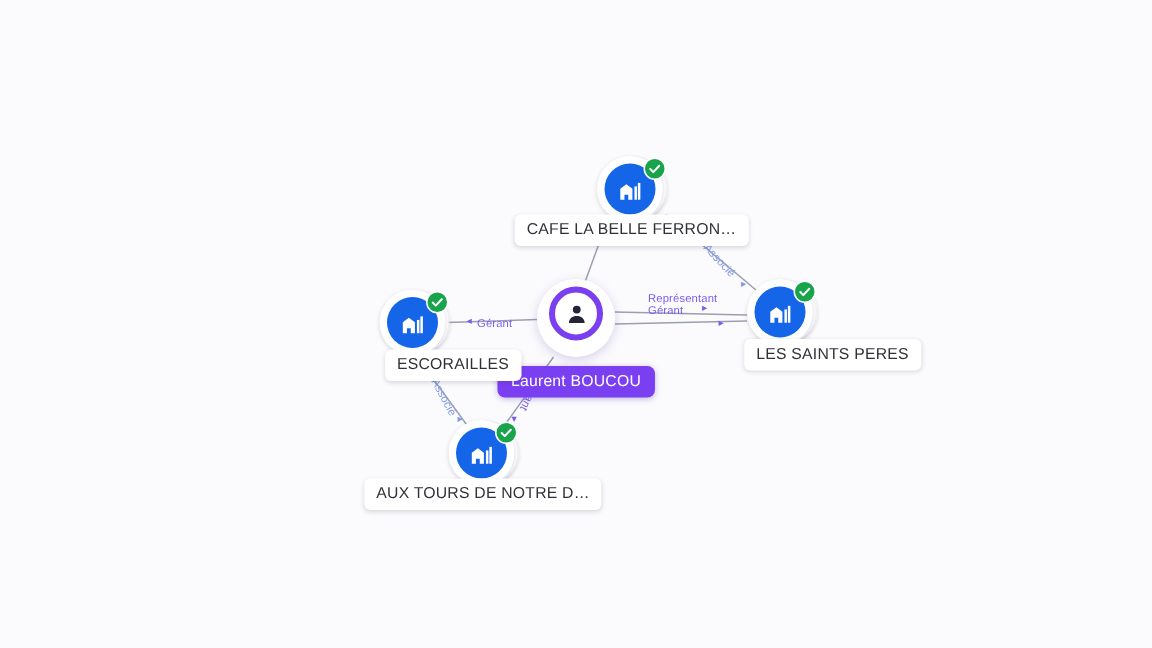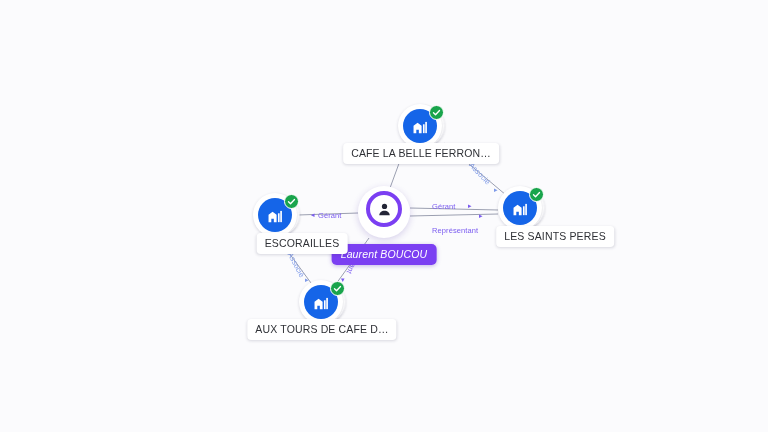--- a/index.html
+++ b/index.html
@@ -155,21 +155,21 @@
         <line x1="369" y1="238" x2="336" y2="284"></line>
         <line x1="405" y1="147" x2="390" y2="188"></line>
       </g>
   </svg>
 
   <div id="edge-label-layer">
       <div class="edge-label" style="left: 318px; top: 212px; color: rgb(123, 92, 240); transform: rotate(0deg);">Gérant</div>
       <div class="arrow-mark" style="left: 311px; top: 211px; color: rgb(123, 92, 240);">◂</div>
       <div class="edge-label" style="left: 432px; top: 203px; color: rgb(123, 92, 240); transform: rotate(0deg);">Gérant</div>
       <div class="arrow-mark" style="left: 468px; top: 202px; color: rgb(123, 92, 240);">▸</div>
-      <div class="edge-label" style="left: 432px; top: 195px; color: rgb(123, 92, 240); transform: rotate(0deg); margin-top: 32px;">Représentant</div>
+      <div class="edge-label" style="left: 432px; top: 195px; color: rgb(123, 92, 240); transform: rotate(0deg);">Représentant</div>
       <div class="arrow-mark" style="left: 479px; top: 212px; color: rgb(123, 92, 240);">▸</div>
       <div class="edge-label" style="left: 470px; top: 160px; color: rgb(126, 154, 232); transform: rotate(47deg);">Associé</div>
       <div class="arrow-mark" style="left: 494px; top: 186px; color: rgb(126, 154, 232);">▸</div>
       <div class="edge-label" style="left: 289px; top: 249px; color: rgb(126, 154, 232); transform: rotate(62deg);">Associé</div>
       <div class="arrow-mark" style="left: 305px; top: 276px; color: rgb(126, 154, 232);">▸</div>
       <div class="edge-label" style="left: 359px; top: 248px; color: rgb(123, 92, 240); transform: rotate(118deg);">Gérant</div>
       <div class="arrow-mark" style="left: 341px; top: 276px; color: rgb(123, 92, 240);">▾</div>
     </div>
   <div id="node-layer">
       <div class="node" style="left: 384px; top: 212px;">
@@ -178,21 +178,21 @@
           <div class="person-pin">
             <span>
 <svg width="17" height="17" viewBox="0 0 24 24" aria-hidden="true">
   <circle cx="12" cy="7.6" r="3.7" fill="#232536"></circle>
   <path d="M4.6 20.2c0-4.1 3.3-6.6 7.4-6.6s7.4 2.5 7.4 6.6z" fill="#232536"></path>
 </svg>
             </span>
           </div>
         </div>
       </div>
-      <div class="node-label primary" style="left: 384px; top: 244px; font-style: italic;">Laurent BOUCOU</div>
+      <div class="node-label primary" style="left: 384px; top: 244px;">Laurent BOUCOU</div>
       <div class="node" style="left: 421px; top: 127px;">
         <div class="node-stack">
           <div class="sheet sheet-3"></div>
           <div class="sheet sheet-2"></div>
           <div class="sheet sheet-1"></div>
           <div class="disc">
 <svg width="19" height="19" viewBox="0 0 24 24" aria-hidden="true">
   <path fill="#ffffff" d="M3.2 20.4V11.1l5.1-3.7 5.1 3.7v9.3H9.9v-4.2H6.7v4.2z"></path>
   <rect x="15.1" y="9.2" width="2.1" height="11.2" fill="#ffffff"></rect>
   <rect x="18.0" y="6.2" width="2.1" height="14.2" fill="#ffffff"></rect>
@@ -258,16 +258,16 @@
   <rect x="18.0" y="6.2" width="2.1" height="14.2" fill="#ffffff"></rect>
 </svg>
           </div>
           <div class="check-badge">
 <svg width="9" height="9" viewBox="0 0 24 24" aria-hidden="true">
   <path d="M4 12.6 L9.4 18 L20 6.6" fill="none" stroke="#ffffff" stroke-width="3.6" stroke-linecap="round" stroke-linejoin="round"></path>
 </svg>
           </div>
         </div>
       </div>
-      <div class="node-label" style="left: 322px; top: 319px;">AUX TOURS DE CAFE D…</div>
+      <div class="node-label" style="left: 322px; top: 319px;">AUX TOURS DE NOTRE D…</div>
     </div>
 
 </div>
 
 </body></html>

